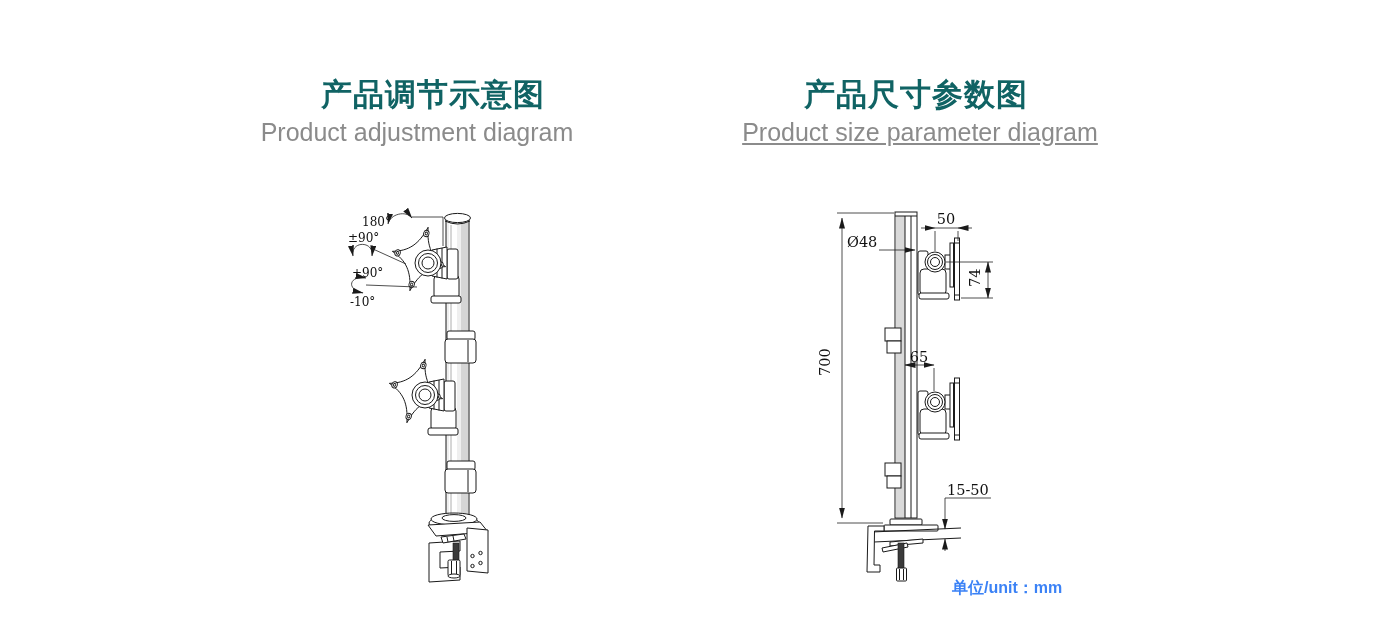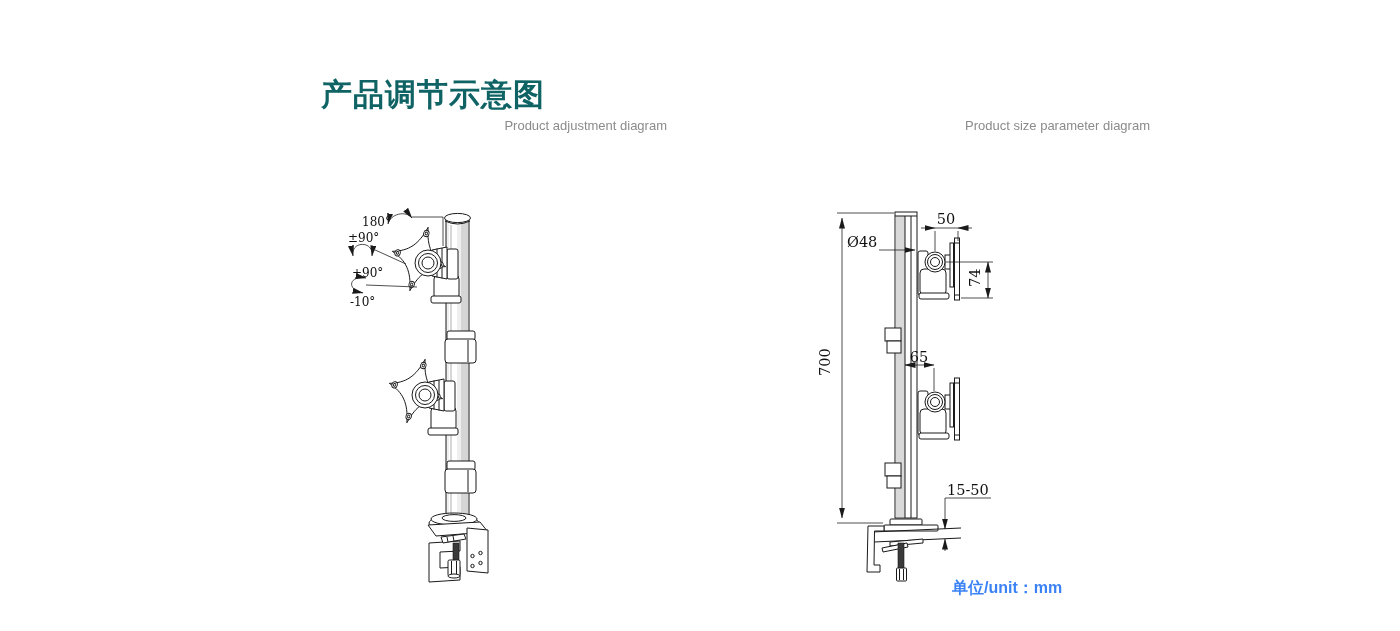--- a/index.html
+++ b/index.html
@@ -1,38 +1,39 @@
 <!DOCTYPE html>
 <html><head>
 <meta charset="utf-8">
 <style>
   html,body{margin:0;padding:0;background:#ffffff;}
   .canvas{position:relative;width:1400px;height:631px;background:#ffffff;overflow:hidden;
           font-family:"Liberation Sans",sans-serif;}
   .title{position:absolute;width:500px;text-align:center;margin:16px;
          font-size:31px;font-weight:bold;color:#106364;letter-spacing:1px;}
-  .subtitle{position:absolute;width:500px;text-align:right;
-            font-size:13px;color:#8b8b8b;}
+  .subtitle{position:absolute;width:500px;text-align:center;
+            font-size:25px;color:#8b8b8b;}
   .unit-label{position:absolute;left:952px;top:578px;width:260px;
               font-size:16px;font-weight:600;color:#3b82f6;}
   svg.diag{position:absolute;}
   svg .ln{stroke:#1a1a1a;stroke-width:1;fill:none;}
   svg .fw{stroke:#1a1a1a;stroke-width:1;fill:#ffffff;}
   svg .dimln{stroke:#222222;stroke-width:0.8;fill:none;}
   svg text.dim{font-family:"DejaVu Serif",serif;font-size:14.5px;fill:#111111;}
   svg text.ang{font-family:"DejaVu Serif",serif;font-size:12px;fill:#111111;}
 </style>
 </head>
 <body>
 
 <div class="canvas">
 
   <h2 class="title" style="left:167px;top:58px;">产品调节示意图</h2>
   <div class="subtitle" style="left:167px;top:118px;">Product adjustment diagram</div>
-  <div class="subtitle" style="left:650px;top:118px;">Product size parameter diagram</div>
+  <h2 class="title" style="left:650px;top:58px;">产品尺寸参数图</h2>
+  <div class="subtitle" style="left:670px;top:118px;text-decoration:underline;">Product size parameter diagram</div>
 
   <svg class="diag" style="left:330px;top:185px;" width="230" height="430" viewBox="0 0 230 430">
     <defs>
       <marker id="arrL" markerUnits="userSpaceOnUse" markerWidth="11" markerHeight="6" viewBox="0 0 11 6" refX="10.5" refY="3" orient="auto-start-reverse">
         <path d="M0,0 L11,3 L0,6 Z" fill="#1a1a1a"></path>
       </marker>
     </defs>
 
     <g>
       <rect x="116" y="33" width="23" height="300" fill="#efefef" stroke="#1a1a1a"></rect>

